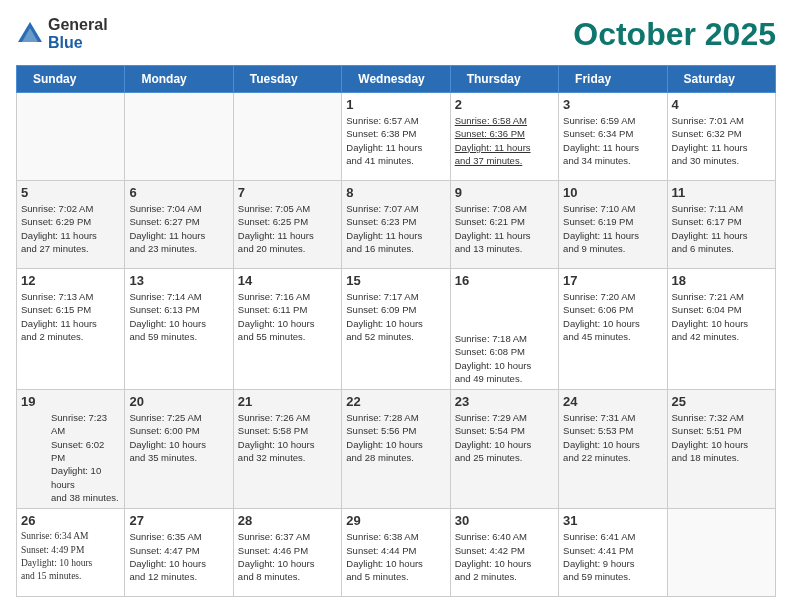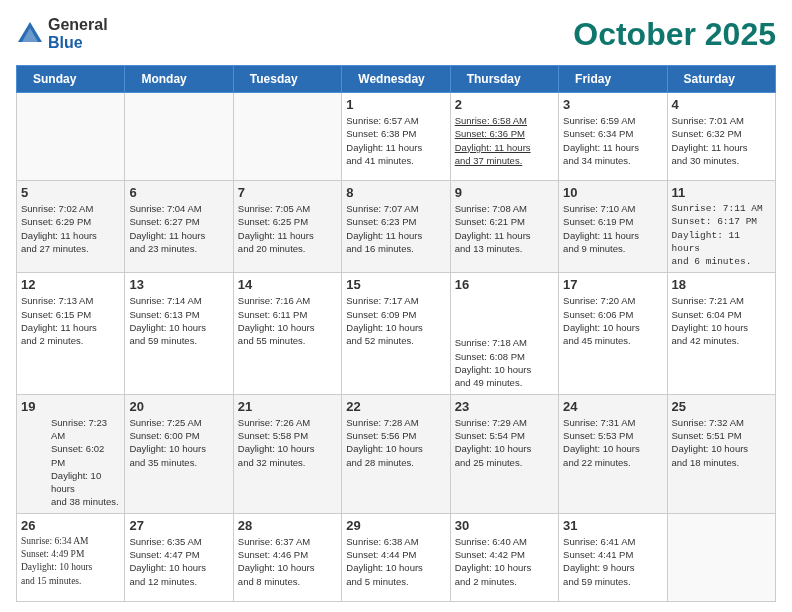--- a/index.html
+++ b/index.html
@@ -186,21 +186,21 @@
         </td>
         <td>
           <span class="day-number">10</span>
           <div class="day-info" style="white-space: pre-line;">Sunrise: 7:10 AM
 Sunset: 6:19 PM
 Daylight: 11 hours
 and 9 minutes.</div>
         </td>
         <td>
           <span class="day-number">11</span>
-          <div class="day-info" style="white-space: pre-line; font-family: Liberation Mono, monospace;">Sunrise: 7:11 AM
+          <div class="day-info" style="white-space: pre-line;">Sunrise: 7:11 AM
 Sunset: 6:17 PM
 Daylight: 11 hours
 and 6 minutes.</div>
         </td>
       </tr>
       <tr>
         <td>
           <span class="day-number">12</span>
           <div class="day-info" style="white-space: pre-line;">Sunrise: 7:13 AM
 Sunset: 6:15 PM

